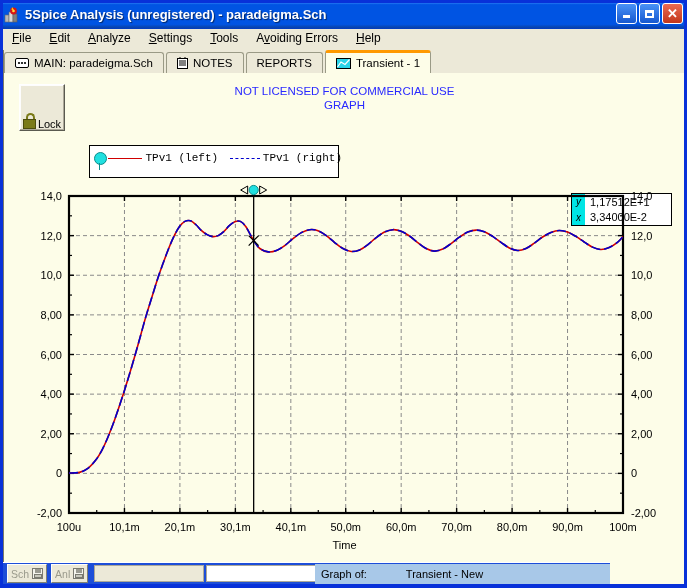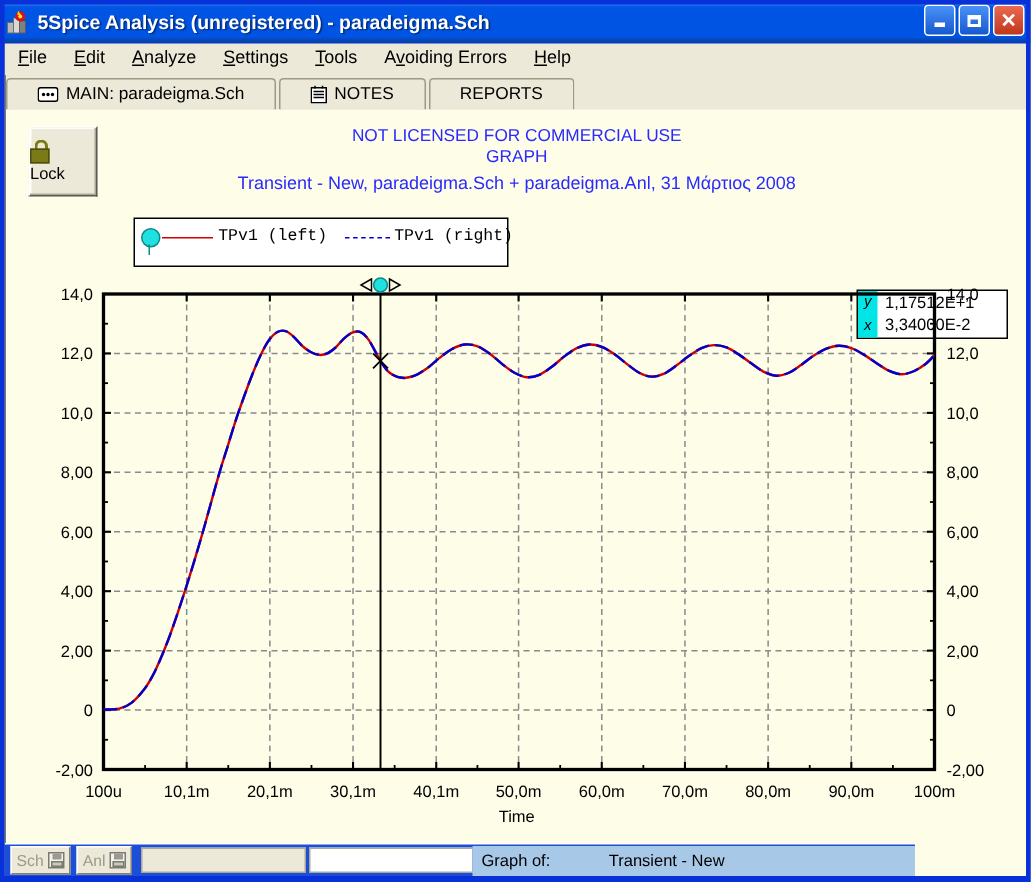--- a/index.html
+++ b/index.html
@@ -64,40 +64,40 @@
     position:absolute;left:0;top:0;width:681px;height:23px;
     background:#ece9d8;
     display:flex;align-items:flex-end;
   }
   .tab{
     height:21px;box-sizing:border-box;
     background:#ece9d8;
     border:1px solid #9a9a86;
     border-bottom:none;
     display:flex;align-items:center;
-    padding:0 20px;margin-right:2px;
+    padding:0 10px;margin-right:2px;
     font-size:11.5px;color:#000;white-space:nowrap;
     border-radius:3px 3px 0 0;
   }
   .tab.active{
     height:23px;background:#fdfde8;
     border-top:3px solid #ff9900;
     border-left:1px solid #9a9a86;border-right:1px solid #9a9a86;
     color:#000;
   }
   .tab .tico{margin-right:5px;display:inline-flex;align-items:center;}
 
   
   .lockbtn{
     position:absolute;left:15px;top:34px;width:44px;height:45px;
     background:#ece9d8;
     border:1px solid #fff;
     border-right-color:#5a5a50;border-bottom-color:#5a5a50;
     box-shadow:inset -1px -1px 0 #aca899, inset 1px 1px 0 #fdfdfd;
-    display:flex;flex-direction:column;align-items:flex-start;justify-content:center;
+    display:flex;align-items:flex-end;justify-content:center;
     font-size:11px;color:#000;
   }
   .lock-glyph{width:15px;height:16px;position:relative;margin-bottom:1px;}
   .lock-shackle{
     position:absolute;left:3px;top:0;width:9px;height:7px;
     border:2px solid #7a7a18;border-bottom:none;border-radius:5px 5px 0 0;
     box-sizing:border-box;
   }
   .lock-body{
     position:absolute;left:0px;top:6px;width:13px;height:10px;
@@ -252,33 +252,41 @@
               <line x1="2" y1="8" x2="9" y2="8" stroke="#000"></line>
               <line x1="3" y1="0" x2="3" y2="2" stroke="#000"></line>
               <line x1="8" y1="0" x2="8" y2="2" stroke="#000"></line>
             </svg>
         </span>
         <span>NOTES</span>
       </div>
       <div class="tab">
         <span>REPORTS</span>
       </div>
+      <div class="tab active">
+        <span class="tico">
+          <svg width="15" height="11" viewBox="0 0 15 11">
+              <rect x="0.5" y="0.5" width="14" height="10" fill="#2ad4e8" stroke="#000" stroke-width="1"></rect>
+              <path d="M1.5 9 L5 4 L9 6.5 L13.5 1.5" fill="none" stroke="#fff" stroke-width="1.2"></path>
+            </svg>
+        </span>
+        <span>Transient - 1</span>
+      </div>
     </div>
 
     <div class="lockbtn">
       <span class="lock-glyph">
         <span class="lock-shackle"></span>
         <span class="lock-body"></span>
       </span>
       <span>Lock</span>
     </div>
 
     <div class="hdr hdr1">NOT LICENSED FOR COMMERCIAL USE</div>
     <div class="hdr hdr2">GRAPH</div>
-    <div class="hdr hdr3">Transient - New,   paradeigma.Sch + paradeigma.Anl,   31 Μάρτιος 2008</div>
 
     <div class="legend">
       <div class="legend-inner">
         <span class="lg-marker"></span>
         <span class="lg-line-red"></span>
         <span class="lg-text">TPv1 (left)</span>
         <span class="lg-line-blue"></span>
         <span class="lg-text">TPv1 (right)</span>
       </div>
     </div>

